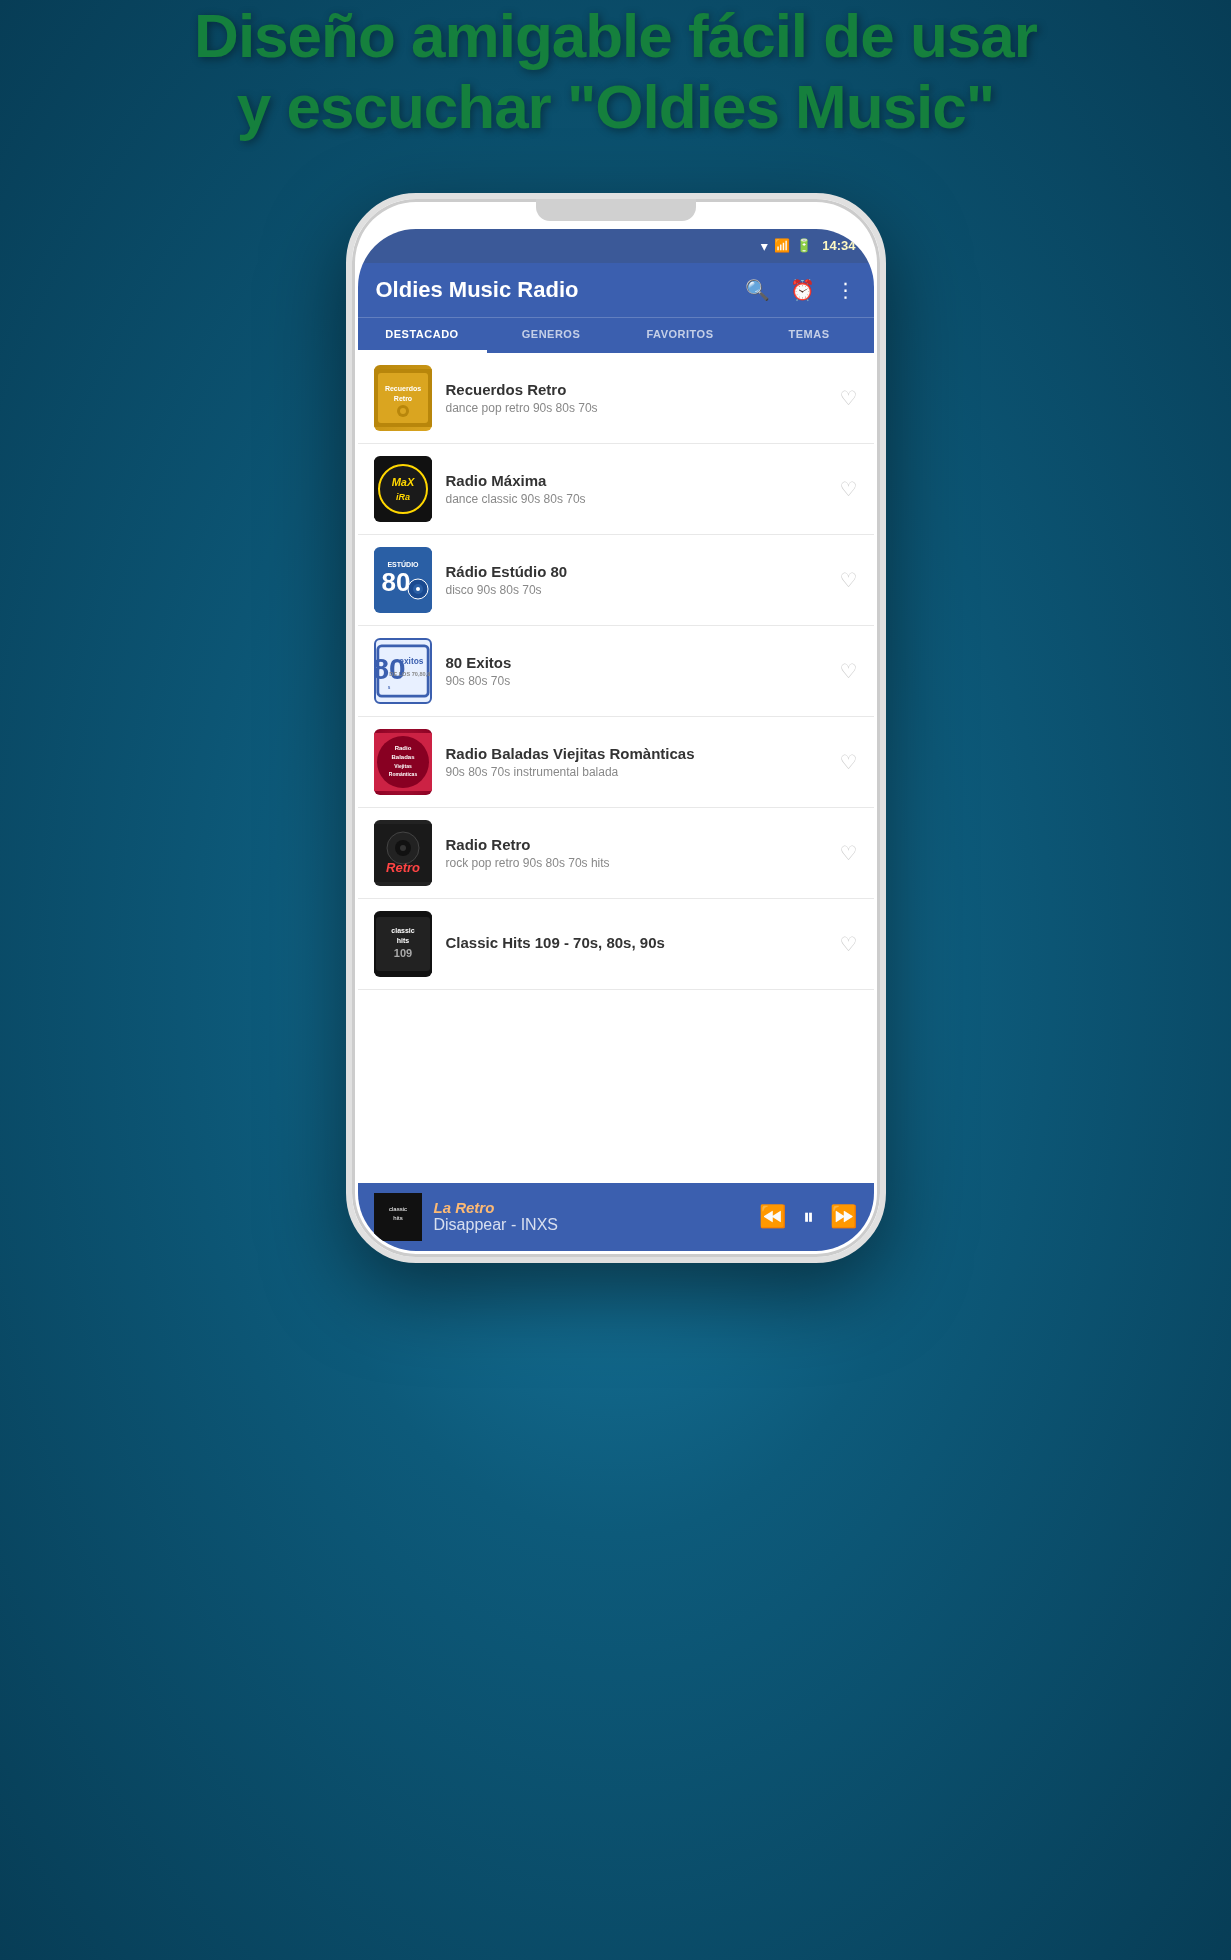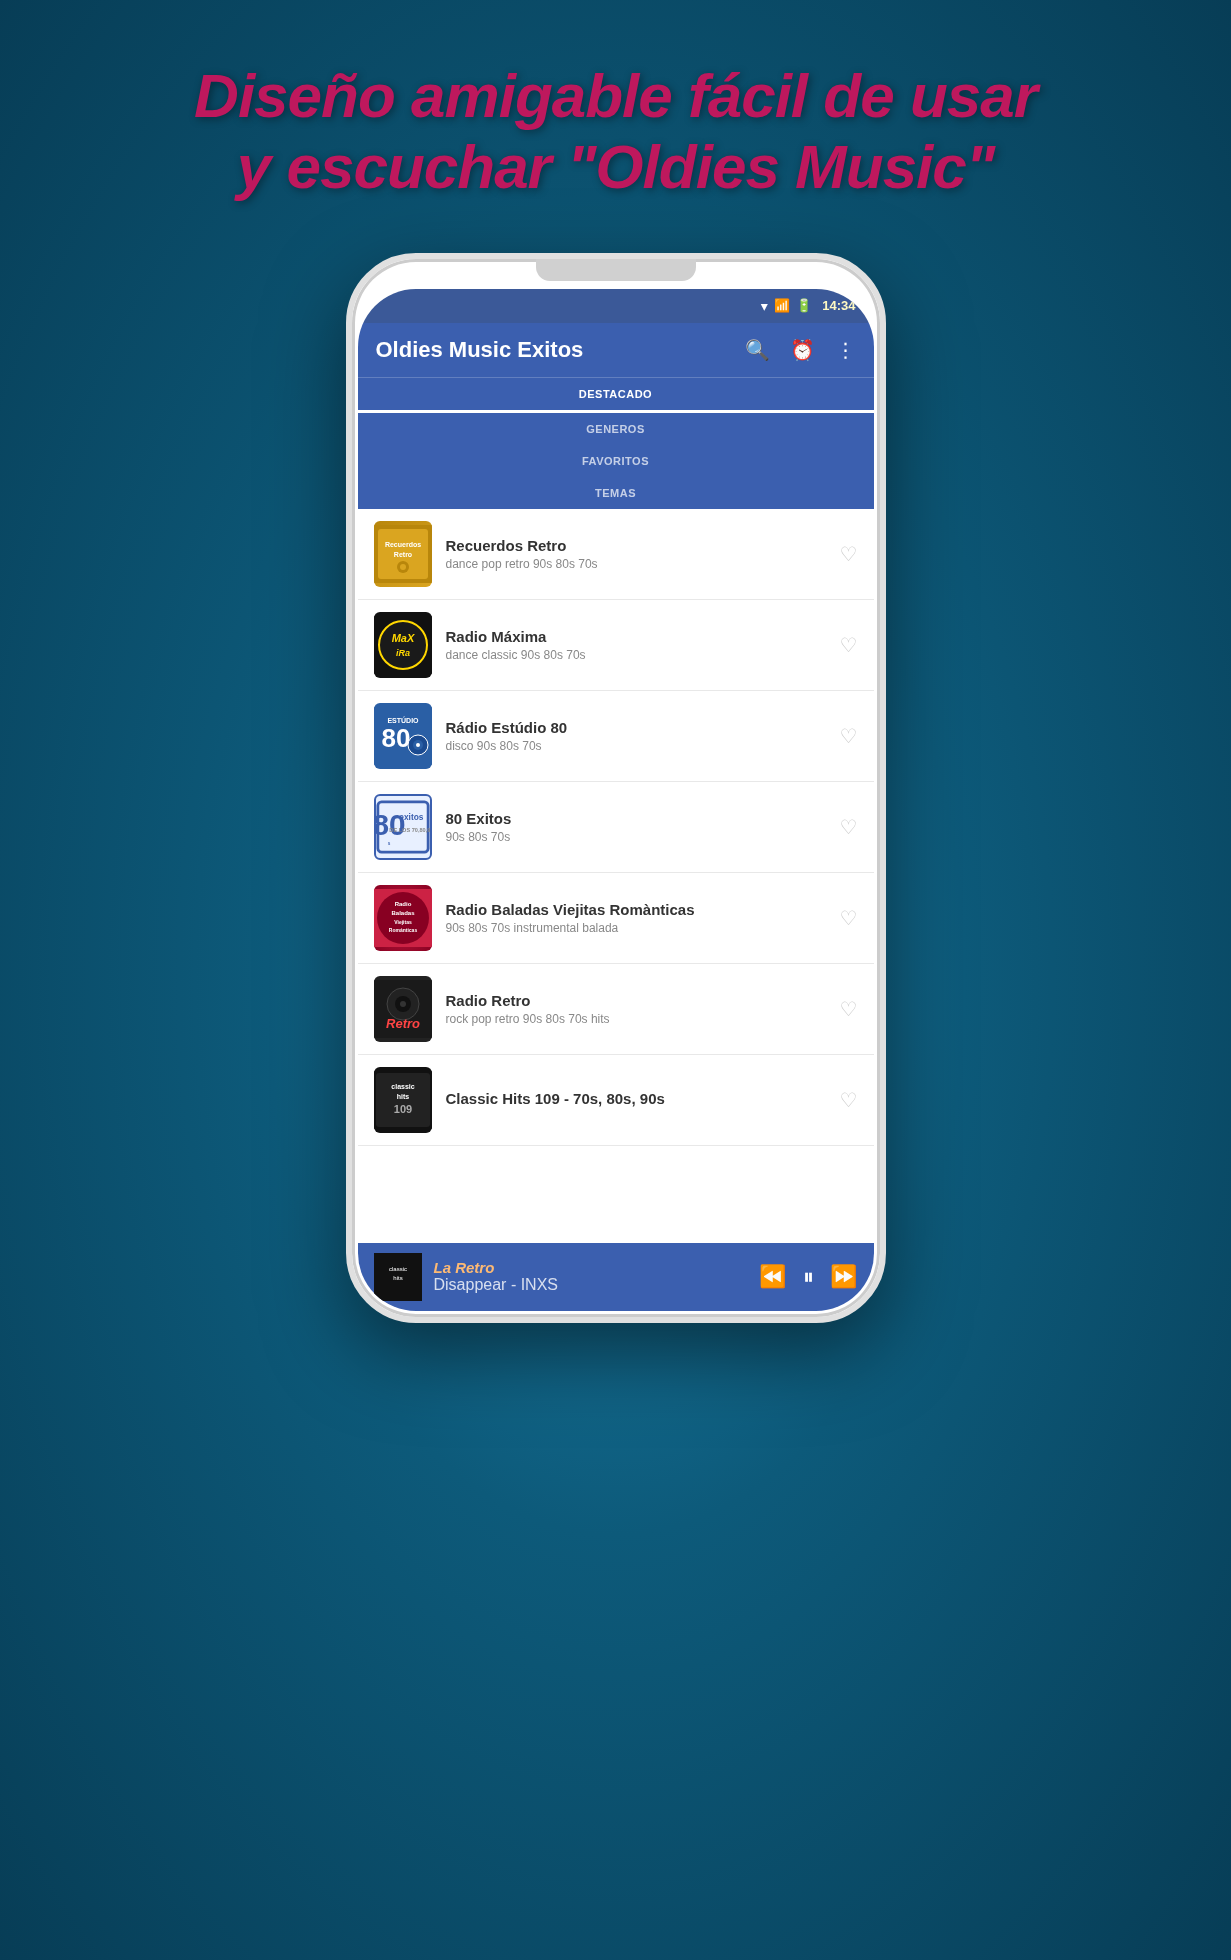--- a/index.html
+++ b/index.html
@@ -9,27 +9,25 @@
       height: 1960px;
       background: radial-gradient(ellipse at center, #1a7fa8 0%, #0d5a7a 40%, #073d56 100%);
       display: flex;
       flex-direction: column;
       align-items: center;
       font-family: Arial, sans-serif;
       overflow: hidden;
     }
 
     .headline {
-      color: #be185d;
+      color: #15803d;
       font-size: 62px;
       font-weight: 900;
-      font-style: italic;
       text-align: center;
       line-height: 1.15;
-      margin-top: 60px;
       margin-bottom: 50px;
       text-shadow: 2px 2px 8px rgba(0,0,0,0.4);
       padding: 0 60px;
       letter-spacing: -1px;
     }
 
     .phone-wrapper {
       position: relative;
       width: 540px;
       height: 1070px;
@@ -132,21 +130,20 @@
       font-size: 20px;
       cursor: pointer;
     }
 
     
     .tabs-bar {
       background: #3b5faf;
       display: flex;
       border-top: 1px solid rgba(255,255,255,0.2);
       flex-shrink: 0;
-      flex-direction: column;
     }
 
     .tab {
       flex: 1;
       color: rgba(255,255,255,0.7);
       font-size: 11px;
       font-weight: bold;
       text-align: center;
       padding: 10px 4px;
       letter-spacing: 0.5px;
@@ -326,21 +323,21 @@
     <div class="status-bar">
       <div class="status-icons">
         <span class="wifi-icon">▾</span>
         <span class="signal-icon">📶</span>
         <span class="battery-icon">🔋</span>
         <span class="status-time">14:34</span>
       </div>
     </div>
 
     <div class="app-header">
-      <span class="app-title">Oldies Music Exitos</span>
+      <span class="app-title">Oldies Music Radio</span>
       <div class="header-icons">
         <span class="header-icon">🔍</span>
         <span class="header-icon">⏰</span>
         <span class="header-icon">⋮</span>
       </div>
     </div>
 
     <div class="tabs-bar">
       <div class="tab active">DESTACADO</div>
       <div class="tab">GENEROS</div>

